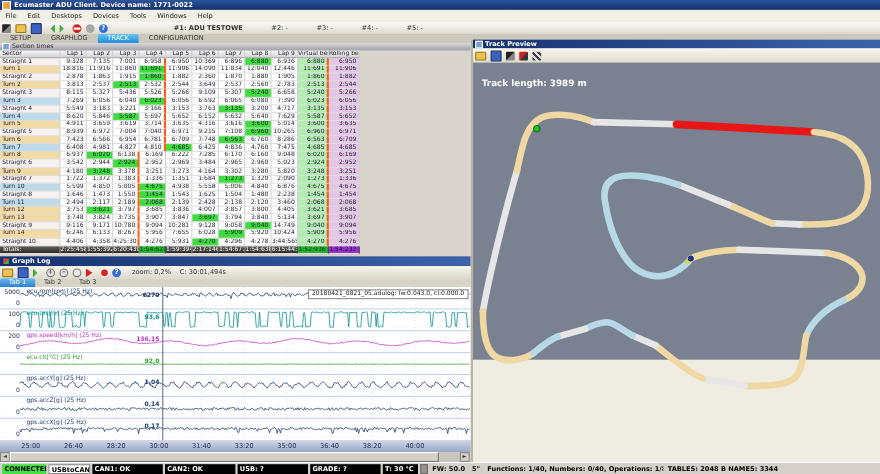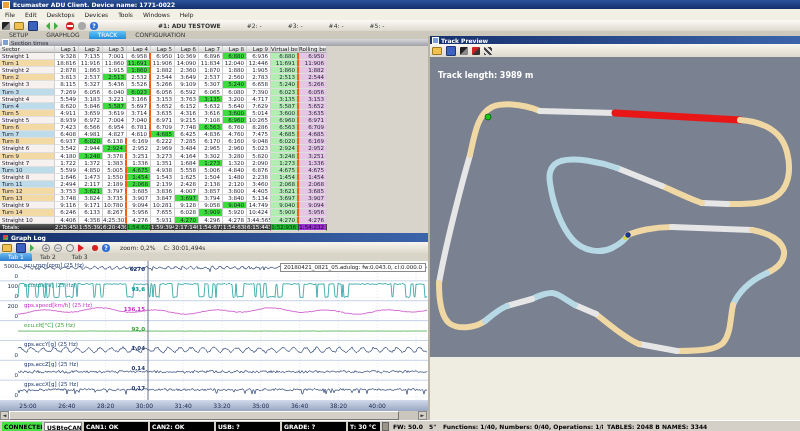--- a/index.html
+++ b/index.html
@@ -84,21 +84,21 @@
   .sbtn{position:absolute;top:0;width:9px;height:9px;background:#d4d0c8;border:1px solid #888;box-sizing:border-box;
     font-size:5px;line-height:7px;text-align:center;color:#333;}
   .sthumb{position:absolute;left:9px;top:0;width:390px;height:9px;background:#d4d0c8;box-sizing:border-box;
     border-top:1px solid #fff;border-left:1px solid #fff;border-right:1px solid #777;border-bottom:1px solid #777;}
   
   .trackpanel{left:428px;top:36px;width:372px;height:384px;background:#efece2;border-left:2px solid #b8b4a8;box-sizing:border-box;}
   .tp-title{position:absolute;left:0;top:0;width:100%;height:8px;background:linear-gradient(90deg,#16306e,#3c64aa);
     color:#fff;font-size:6px;font-weight:bold;display:flex;align-items:center;}
   .tp-toolbar{position:absolute;left:0;top:8px;width:100%;height:13px;background:linear-gradient(180deg,#f8f6ee,#ddd9cd);
     display:flex;align-items:center;border-bottom:1px solid #b6b2a6;}
-  .tp-canvas{position:absolute;left:0;top:21px;width:100%;height:300px;background:#7a8190;}
+  .tp-canvas{position:absolute;left:0;top:21px;width:100%;height:270px;background:#7a8190;}
   .tracklen{position:absolute;left:8px;top:14px;color:#fff;font-size:8px;font-weight:bold;}
   
   .statusbar{left:0;top:420px;width:800px;height:11px;background:#d4d0c8;border-top:1px solid #fff;
     display:flex;align-items:center;font-size:6px;font-weight:bold;}
   .sseg{height:9px;line-height:9px;margin-left:2px;box-sizing:border-box;padding:0 2px;overflow:hidden;white-space:nowrap;}
   .sseg.green{background:#44e044;color:#000;}
   .sseg.white{background:#fff;color:#000;border:1px solid #888;}
   .sseg.black{background:#000;color:#fff;}
   .sseg.badge{background:#9a968c;border:1px solid #666;}
   .sseg.plain{color:#000;}

